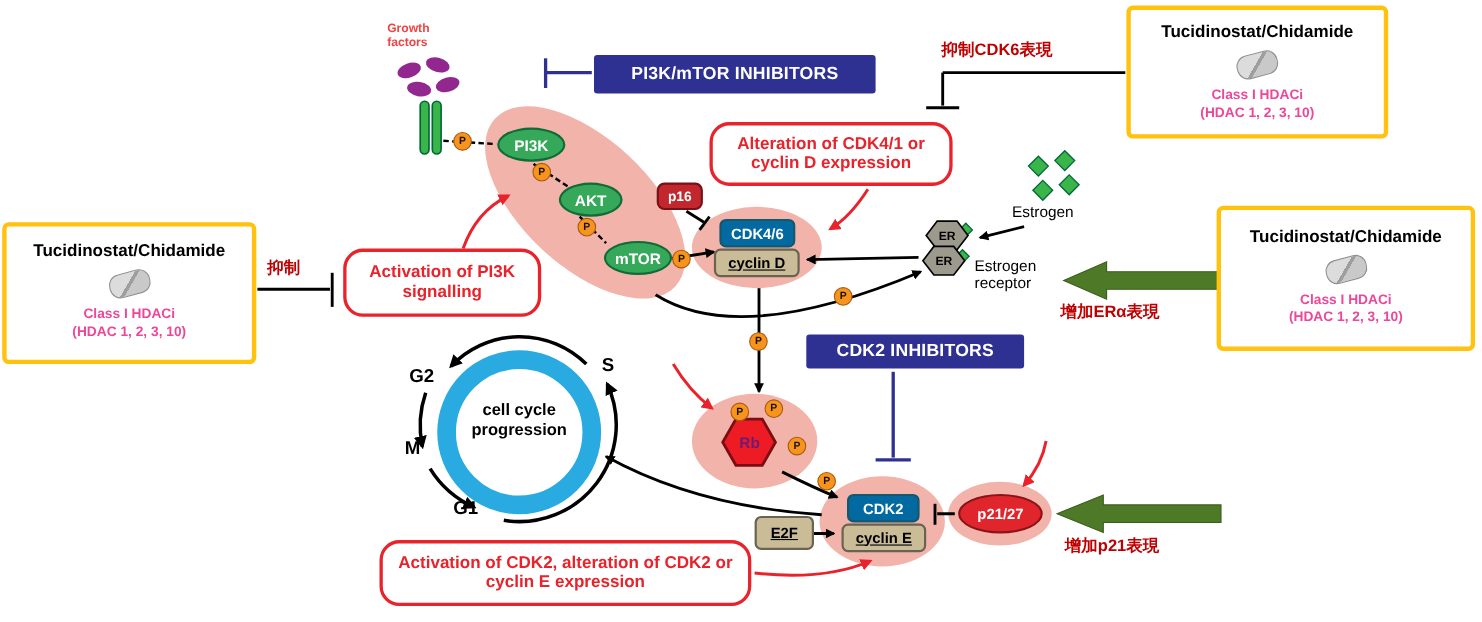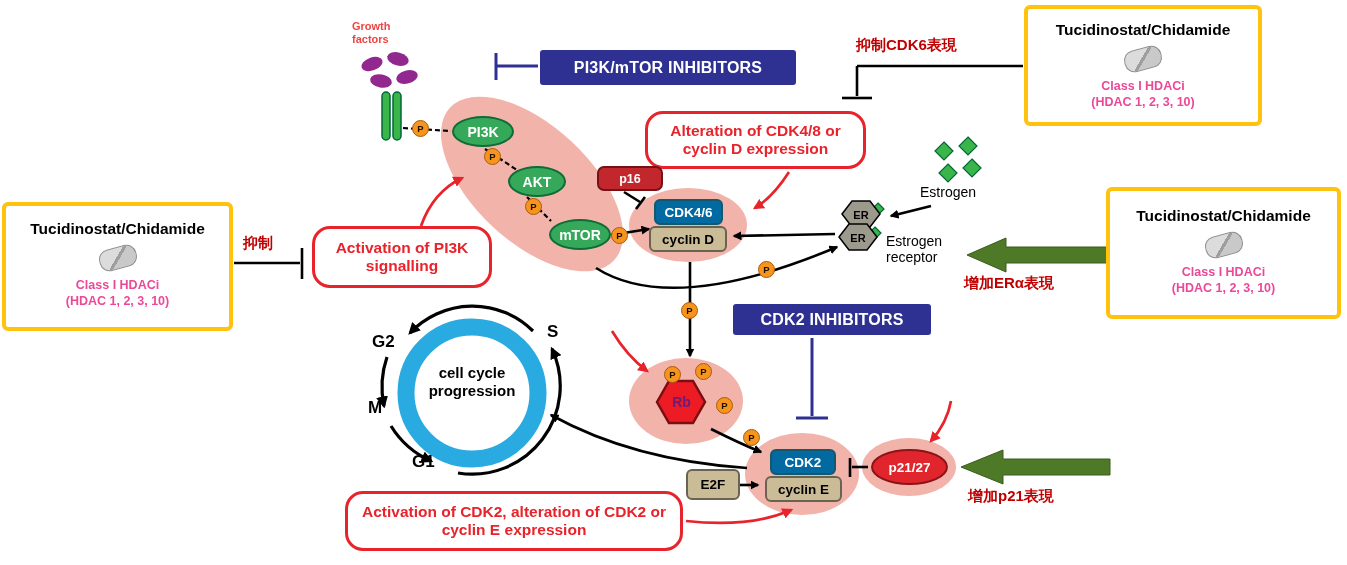--- a/index.html
+++ b/index.html
@@ -16,21 +16,21 @@
   .drugbox{background:#fff;border:4px solid #FFC20E;border-radius:6px;text-align:center;padding-top:12px;}
   .drug-title{font-weight:bold;font-size:15.5px;color:#000;}
   .pill{width:36px;height:20px;border-radius:10px;margin:9px auto 8px;border:1px solid #8F8F8F;
         background:linear-gradient(135deg,#DCDCDC 46%,#9E9E9E 46%,#9E9E9E 54%,#C9C9C9 54%);
         transform:rotate(-15deg);}
   .drug-class{font-weight:bold;font-size:12.5px;line-height:1.3;color:#ec4899;}
 
   .mol{display:flex;align-items:center;justify-content:center;font-weight:bold;}
   .mol-green{background:#35A859;border:2px solid #0F6B38;border-radius:50%;color:#fff;font-size:14px;}
   .mol-teal{background:#0369a1;border:2px solid #14586E;border-radius:6px;color:#fff;font-size:13.5px;}
-  .mol-tan{background:#CBBC98;border:2px solid #6B6351;border-radius:6px;color:#000;font-size:13.5px;}
+  .mol-tan{background:#CBBC98;border:2px solid #6B6351;border-radius:6px;color:#000;font-size:13.5px;text-decoration:underline;}
   .mol-darkred{background:#C1272D;border:2px solid #761216;border-radius:7px;color:#fff;font-size:12.5px;}
   .mol-redoval{background:#E0262C;border:2.5px solid #8C1418;border-radius:50%;color:#fff;font-size:13.5px;}
   .hex-label{display:flex;align-items:center;justify-content:center;font-weight:bold;background:transparent;}
 
   .p-dot{width:17px;height:17px;border-radius:50%;background:#F7941D;border:1.5px solid #A85B0E;
          color:#1d1200;font-size:9.5px;font-weight:bold;display:flex;align-items:center;justify-content:center;}
   .phase{font-weight:bold;font-size:17px;color:#000;}
   .annot{color:#C00000;font-weight:bold;font-size:15px;white-space:nowrap;}
   .lbl{color:#ef4444;font-size:11px;font-weight:bold;line-height:1.15;}
   .lbl-n{color:#000;font-size:14px;line-height:1.15;}
@@ -151,21 +151,21 @@
     <g>
       <polygon points="657,402 669,381 693,381 705,402 693,423 669,423" fill="#ED1C24" stroke="#7A0E12" stroke-width="2.5"></polygon>
     </g>
   </svg>
 
   <div class="abs lbl" style="left:352px;top:20px;width:70px;">Growth factors</div>
 
   <div class="abs banner" style="left:540px;top:50px;width:256px;height:35px;">PI3K/mTOR INHIBITORS</div>
   <div class="abs banner" style="left:733px;top:304px;width:198px;height:31px;">CDK2 INHIBITORS</div>
 
-  <div class="abs callout" style="left:645px;top:111px;width:221px;height:58px;">Alteration of CDK4/8 or cyclin D expression</div>
+  <div class="abs callout" style="left:645px;top:111px;width:221px;height:58px;">Alteration of CDK4/1 or cyclin D expression</div>
   <div class="abs callout" style="left:312px;top:226px;width:180px;height:62px;">Activation of PI3K signalling</div>
   <div class="abs callout" style="left:345px;top:491px;width:338px;height:60px;">Activation of CDK2, alteration of CDK2 or cyclin E expression</div>
 
   <div class="abs drugbox" style="left:1024px;top:5px;width:238px;height:121px;">
     <div class="drug-title">Tucidinostat/Chidamide</div>
     <div class="pill"></div>
     <div class="drug-class">Class I HDACi</div>
     <div class="drug-class">(HDAC 1, 2, 3, 10)</div>
   </div>
   <div class="abs drugbox" style="left:1106px;top:187px;width:235px;height:132px;padding-top:16px;">
@@ -185,21 +185,21 @@
   <div class="abs annot" style="left:243px;top:234px;">抑制</div>
   <div class="abs annot" style="left:964px;top:274px;">增加ERα表現</div>
   <div class="abs annot" style="left:968px;top:487px;">增加p21表現</div>
 
   <div class="abs lbl-n" style="left:920px;top:184px;">Estrogen</div>
   <div class="abs lbl-n" style="left:886px;top:233px;width:70px;">Estrogen receptor</div>
 
   <div class="abs mol mol-green" style="left:452px;top:116px;width:62px;height:31px;">PI3K</div>
   <div class="abs mol mol-green" style="left:508px;top:166px;width:58px;height:31px;">AKT</div>
   <div class="abs mol mol-green" style="left:549px;top:219px;width:62px;height:31px;">mTOR</div>
-  <div class="abs mol mol-darkred" style="left:597px;top:166px;width:66px;height:25px;">p16</div>
+  <div class="abs mol mol-darkred" style="left:597px;top:166px;width:42px;height:25px;">p16</div>
   <div class="abs mol mol-teal" style="left:654px;top:199px;width:69px;height:26px;">CDK4/6</div>
   <div class="abs mol mol-tan" style="left:649px;top:226px;width:78px;height:26px;">cyclin D</div>
   <div class="abs mol mol-teal" style="left:770px;top:449px;width:66px;height:26px;">CDK2</div>
   <div class="abs mol mol-tan" style="left:765px;top:476px;width:77px;height:26px;">cyclin E</div>
   <div class="abs mol mol-tan" style="left:668px;top:469px;width:54px;height:31px;margin-left:18px;">E2F</div>
   <div class="abs mol mol-redoval" style="left:871px;top:449px;width:77px;height:36px;">p21/27</div>
 
   <div class="abs hex-label" style="left:659px;top:388px;width:45px;height:28px;color:#701a75;font-size:14px;">Rb</div>
   <div class="abs hex-label" style="left:844px;top:203px;width:34px;height:23px;color:#000;font-size:11px;">ER</div>
   <div class="abs hex-label" style="left:841px;top:226px;width:34px;height:23px;color:#000;font-size:11px;">ER</div>

